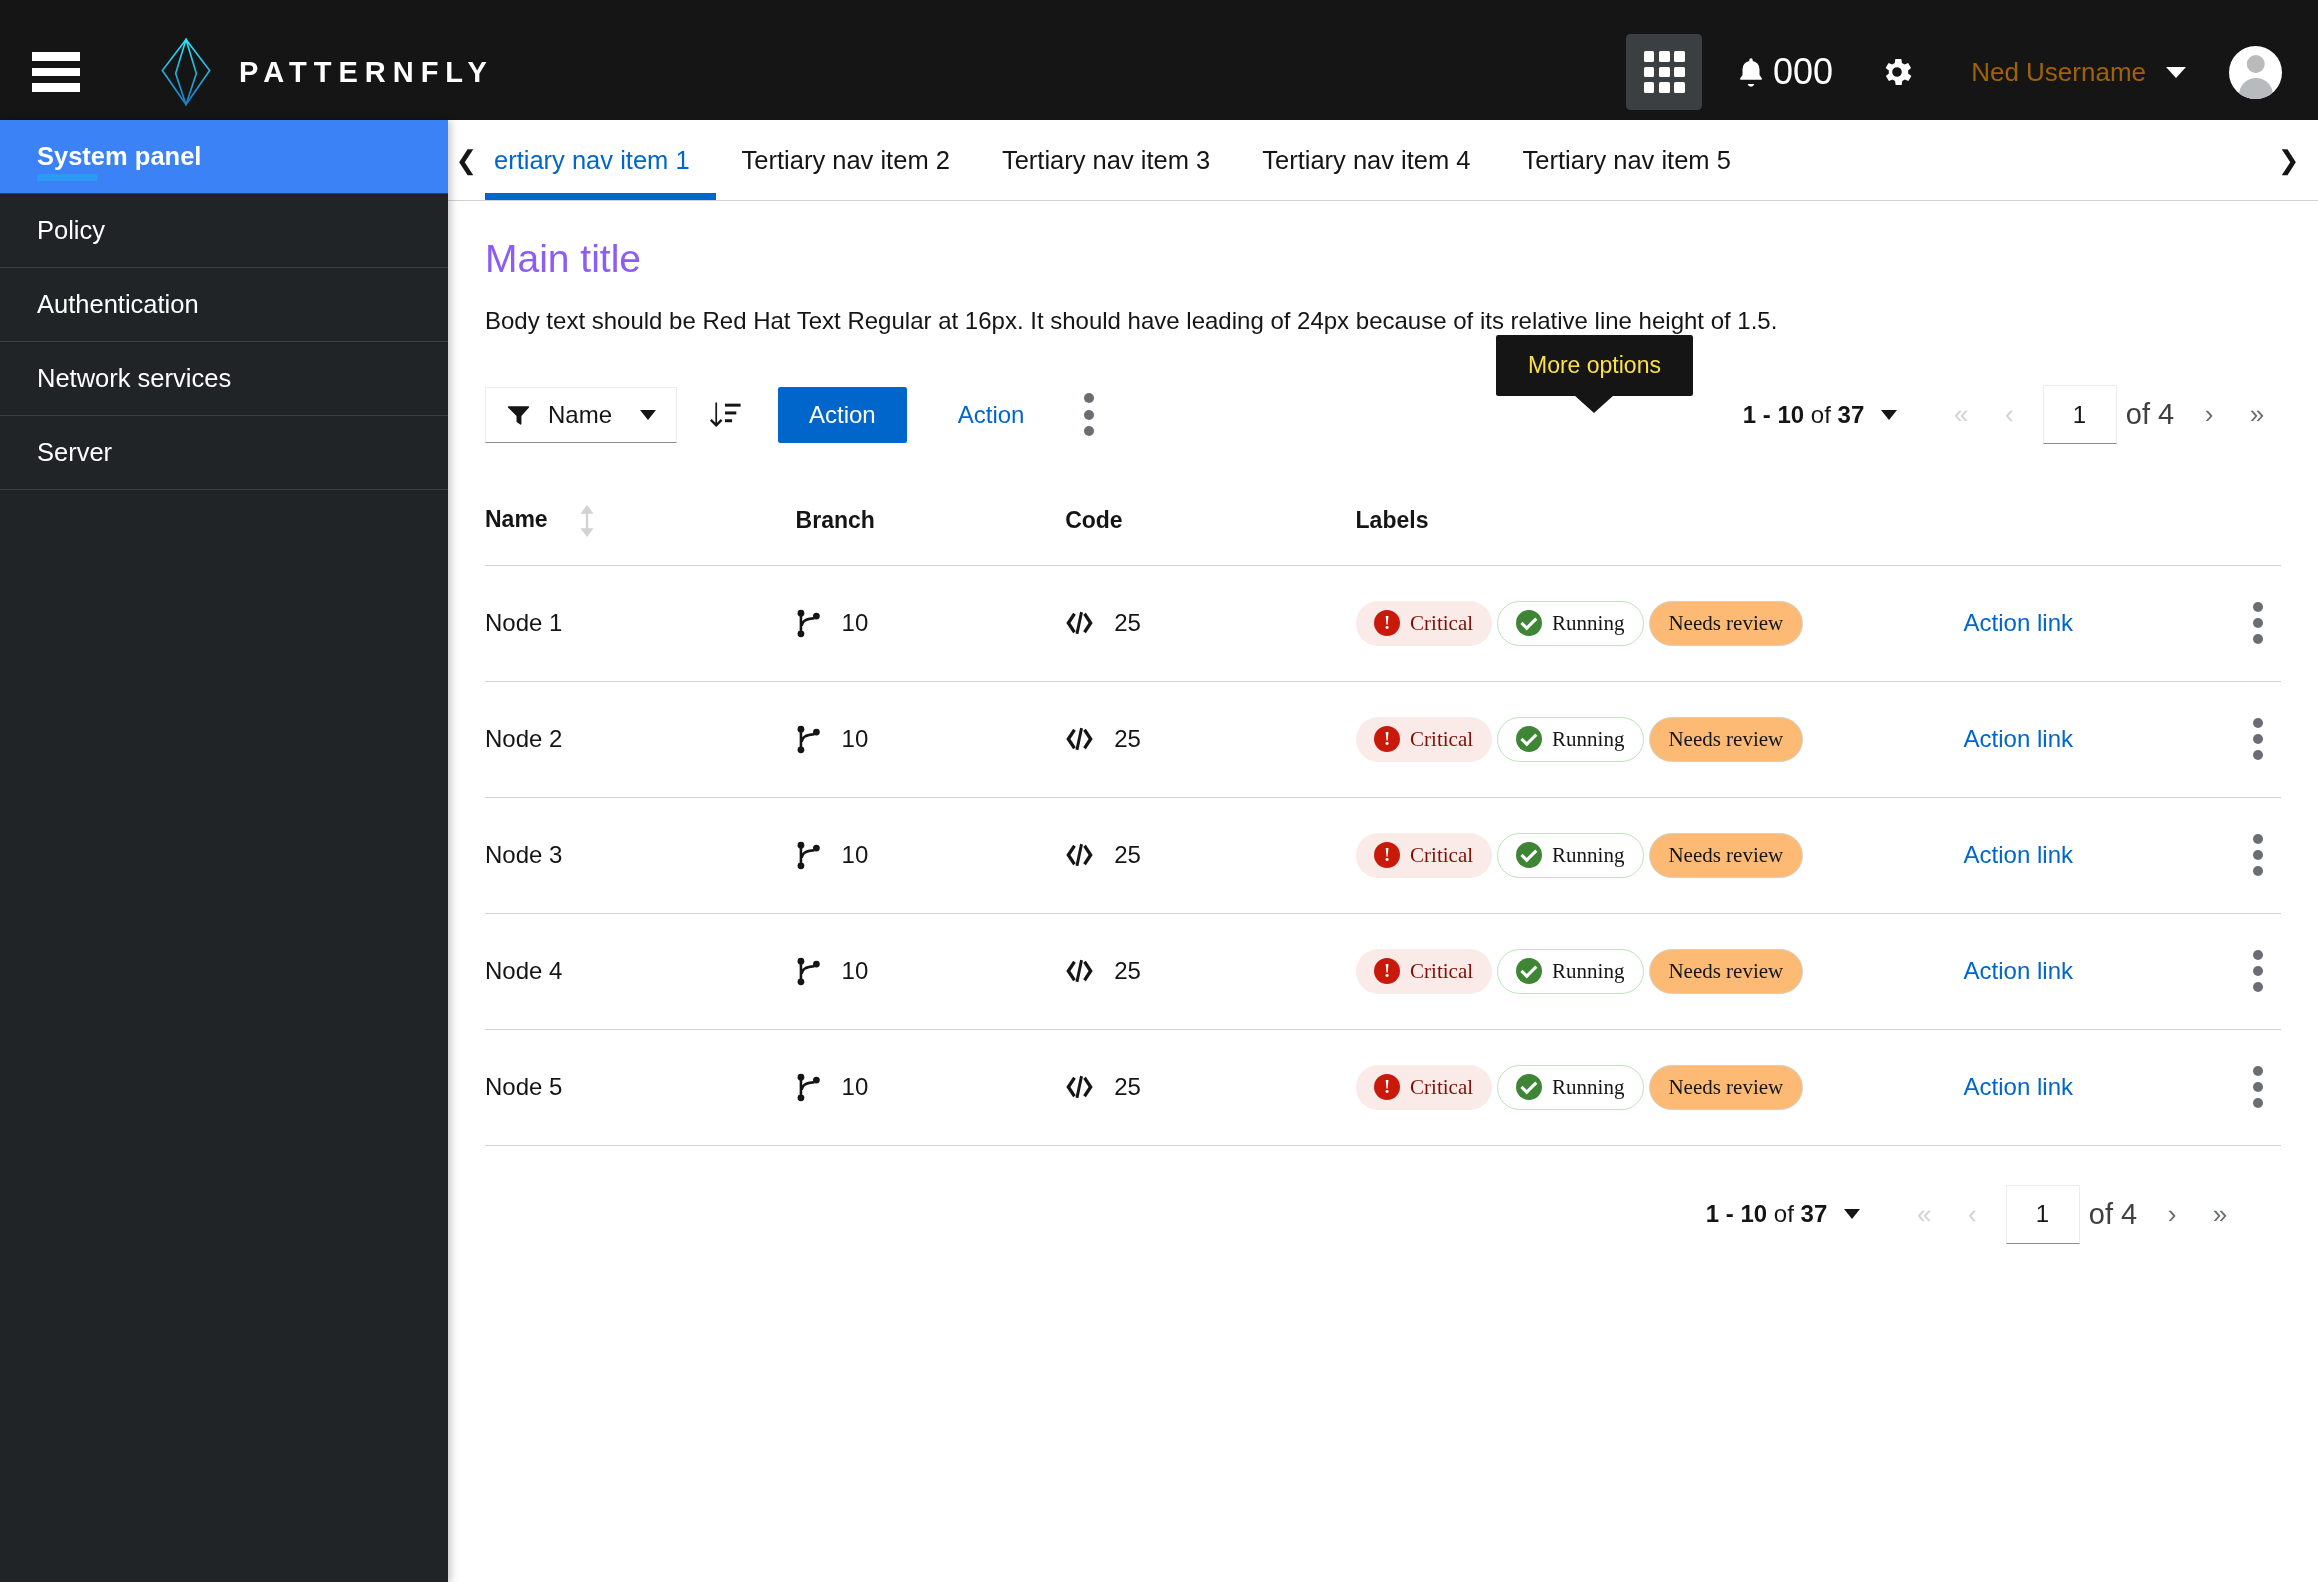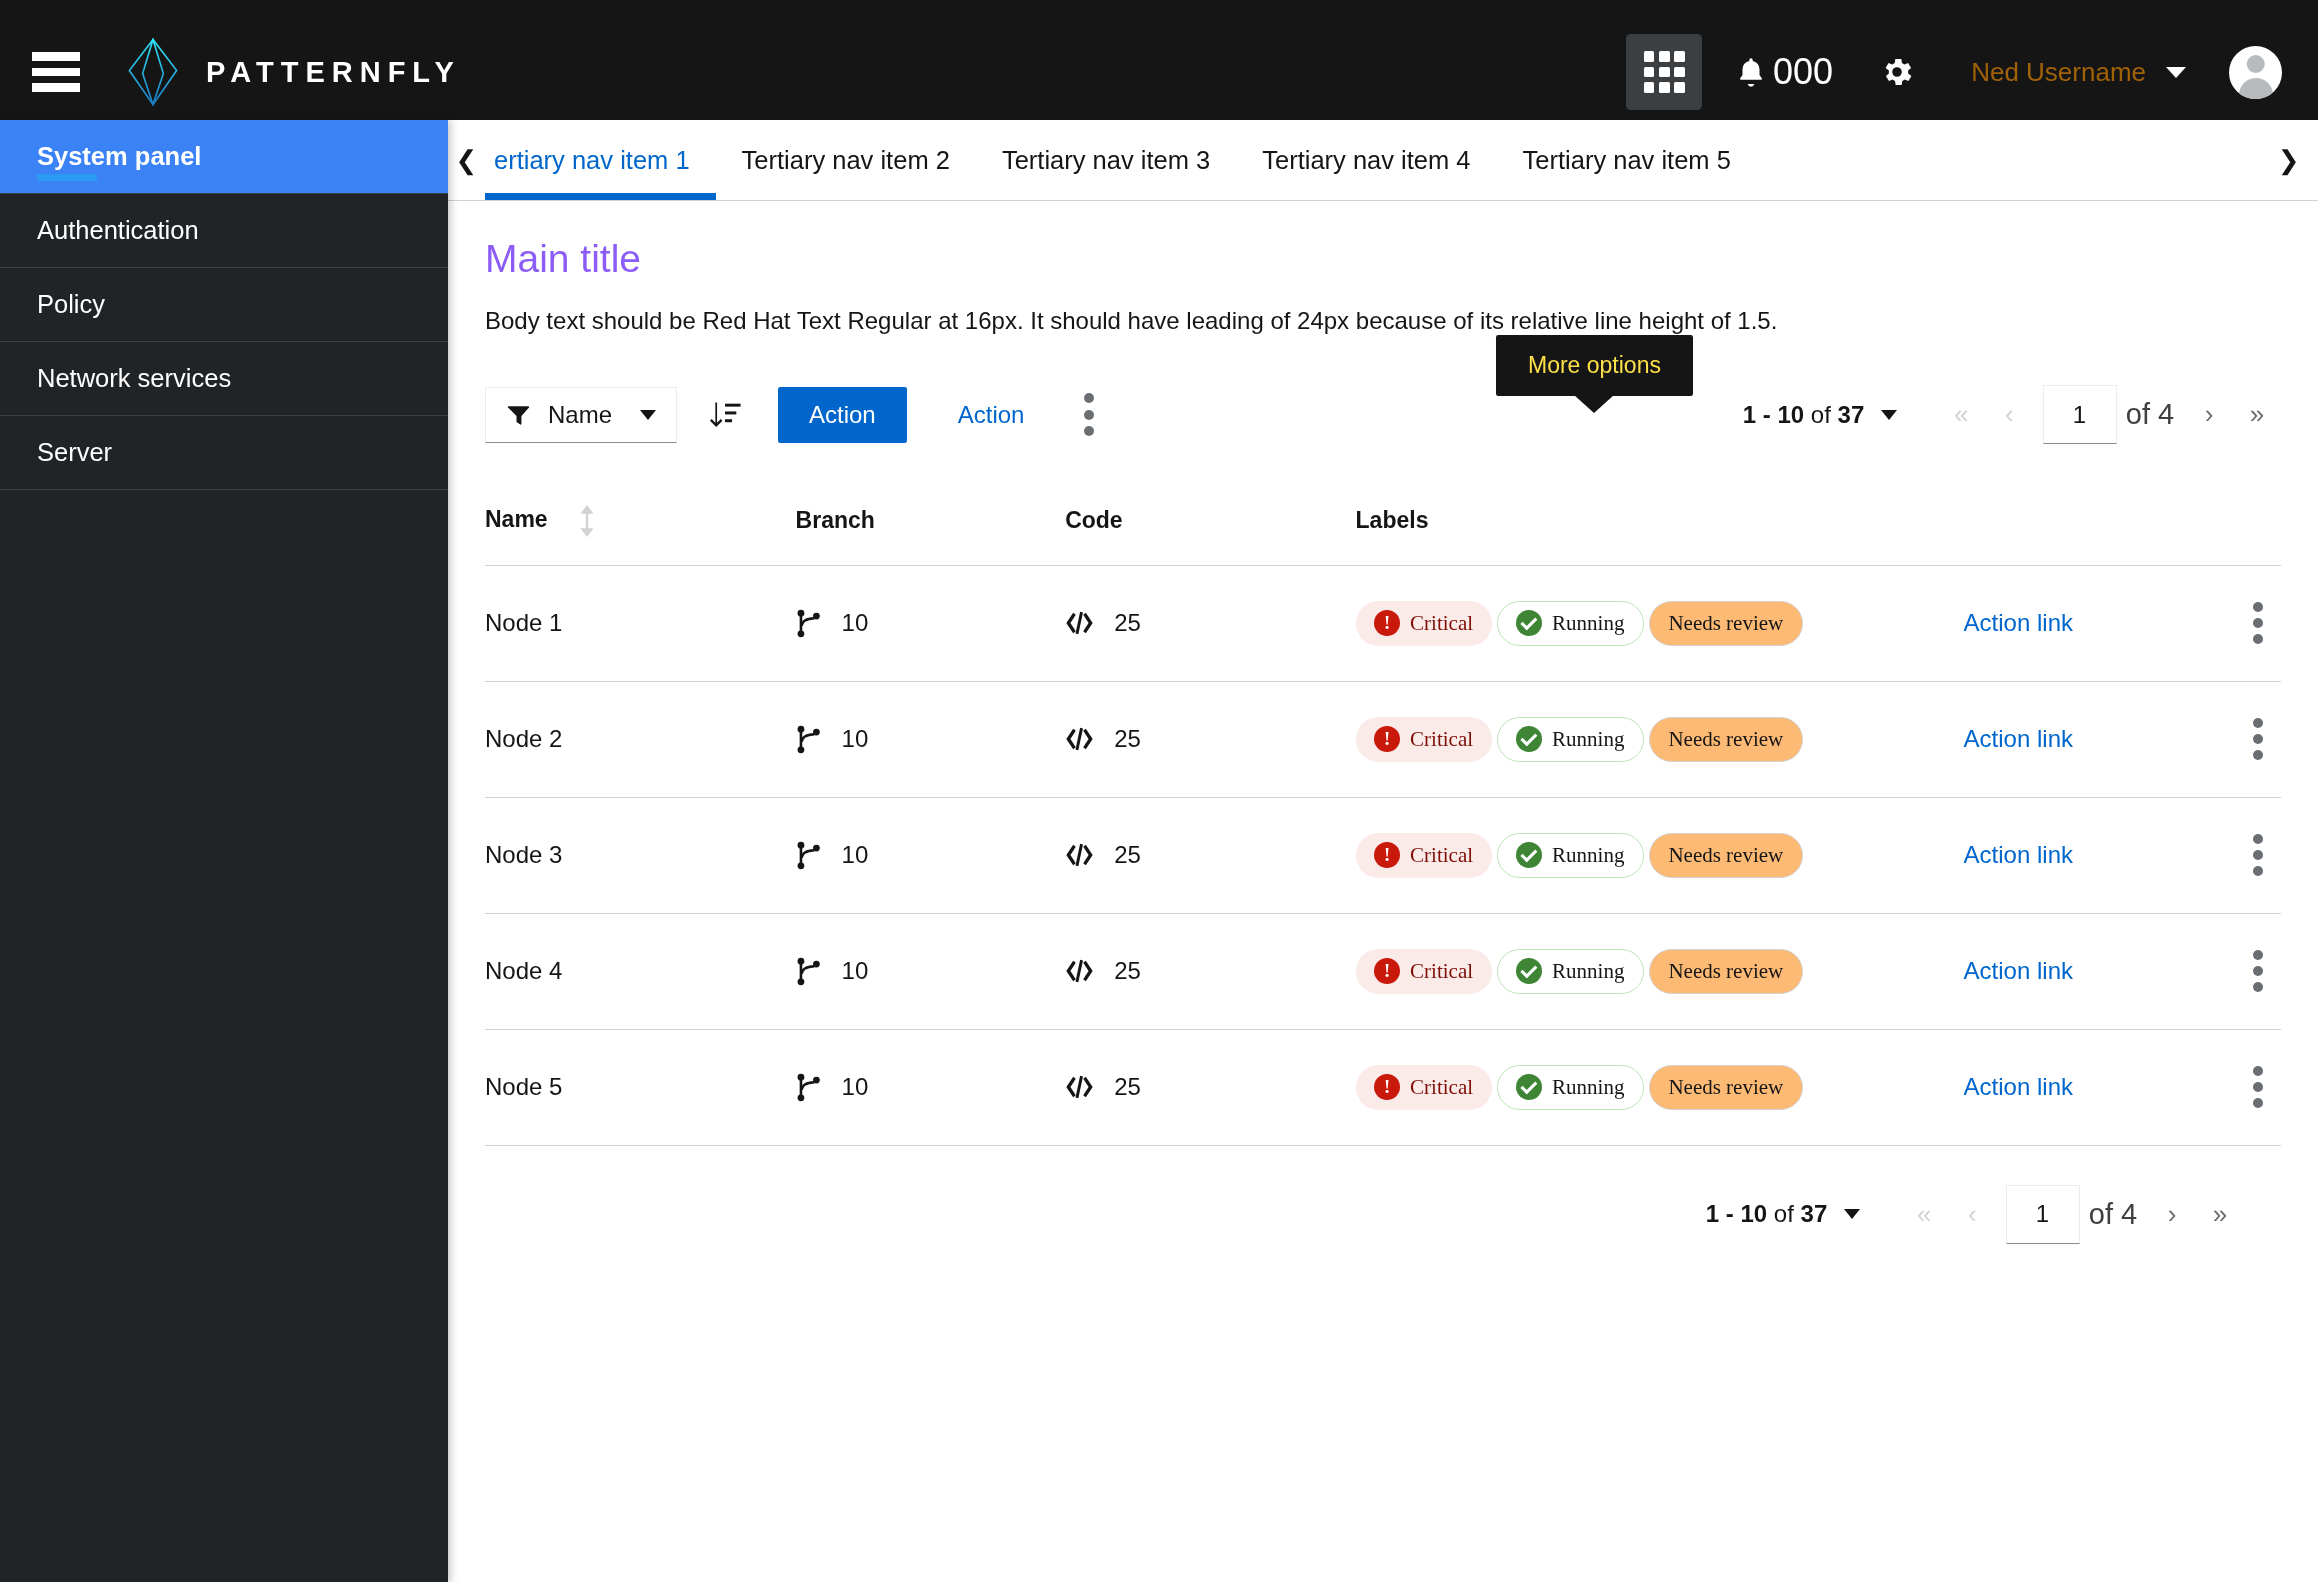--- a/index.html
+++ b/index.html
@@ -9,21 +9,21 @@
     background: #ffffff;
     overflow: hidden;
   }
   .page { position: relative; width: 2319px; height: 1583px; }
 
   
   .masthead {
     position: absolute; top: 0; left: 0;
     width: 2319px; height: 144px;
     background: #151515;
-    display: flex; align-items: center;
+    display: flex; align-items: center; gap: 33px;
   }
   .hamburger {
     margin-left: 32px; width: 48px; height: 48px;
     display: flex; flex-direction: column; justify-content: center;
     gap: 7px; cursor: pointer;
   }
   .hamburger span { display: block; width: 48px; height: 8.5px; background: #ffffff; }
   .brand { display: flex; align-items: center; margin-left: 43px; }
   .brand-logo { width: 60px; height: 68px; }
   .brand-text {
@@ -313,24 +313,24 @@
       </div>
       <div class="avatar"></div>
     </div>
   </div>
 
   <div class="sidebar">
     <div class="nav-item active">
       <span>System panel</span>
     </div>
     <div class="nav-item">
+      <span>Policy</span>
+    </div>
+    <div class="nav-item">
       <span>Authentication</span>
-    </div>
-    <div class="nav-item">
-      <span>Policy</span>
     </div>
     <div class="nav-item">
       <span>Network services</span>
     </div>
     <div class="nav-item">
       <span>Server</span>
     </div>
   </div>
 
   <div class="main">

